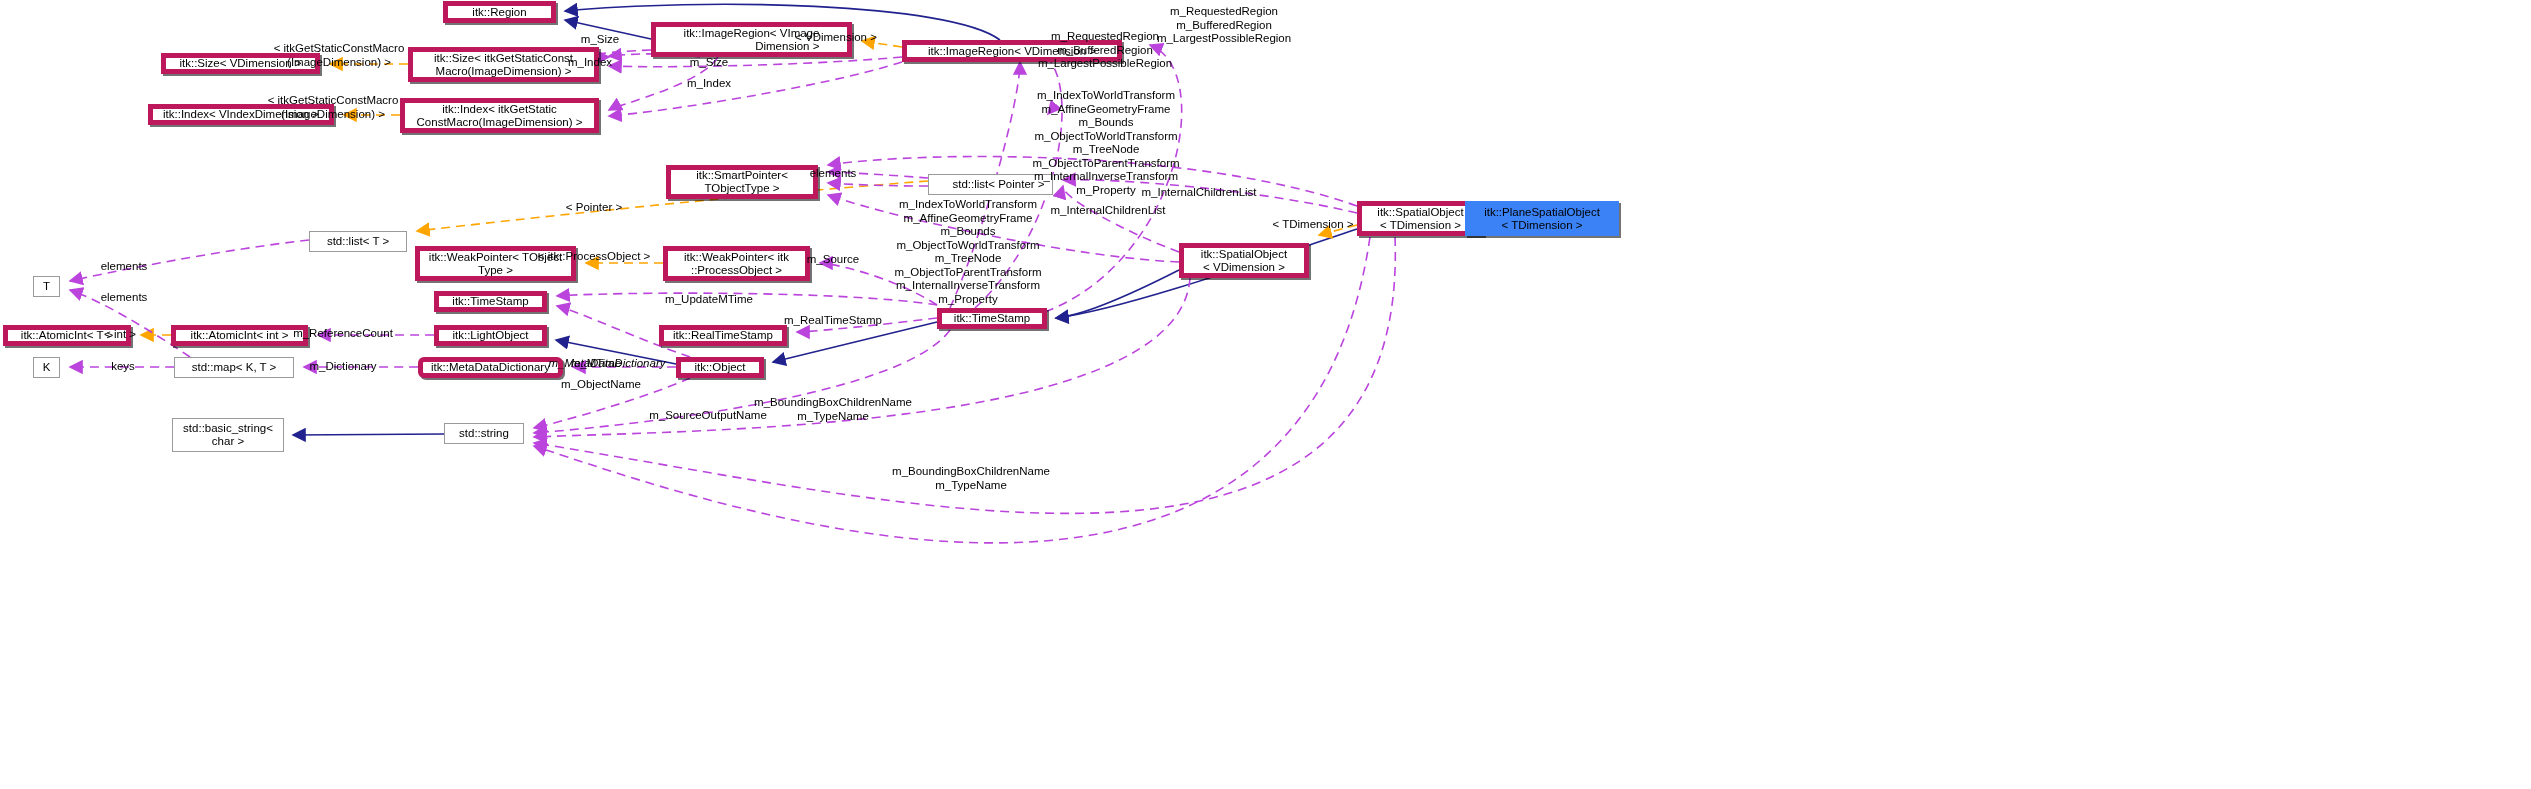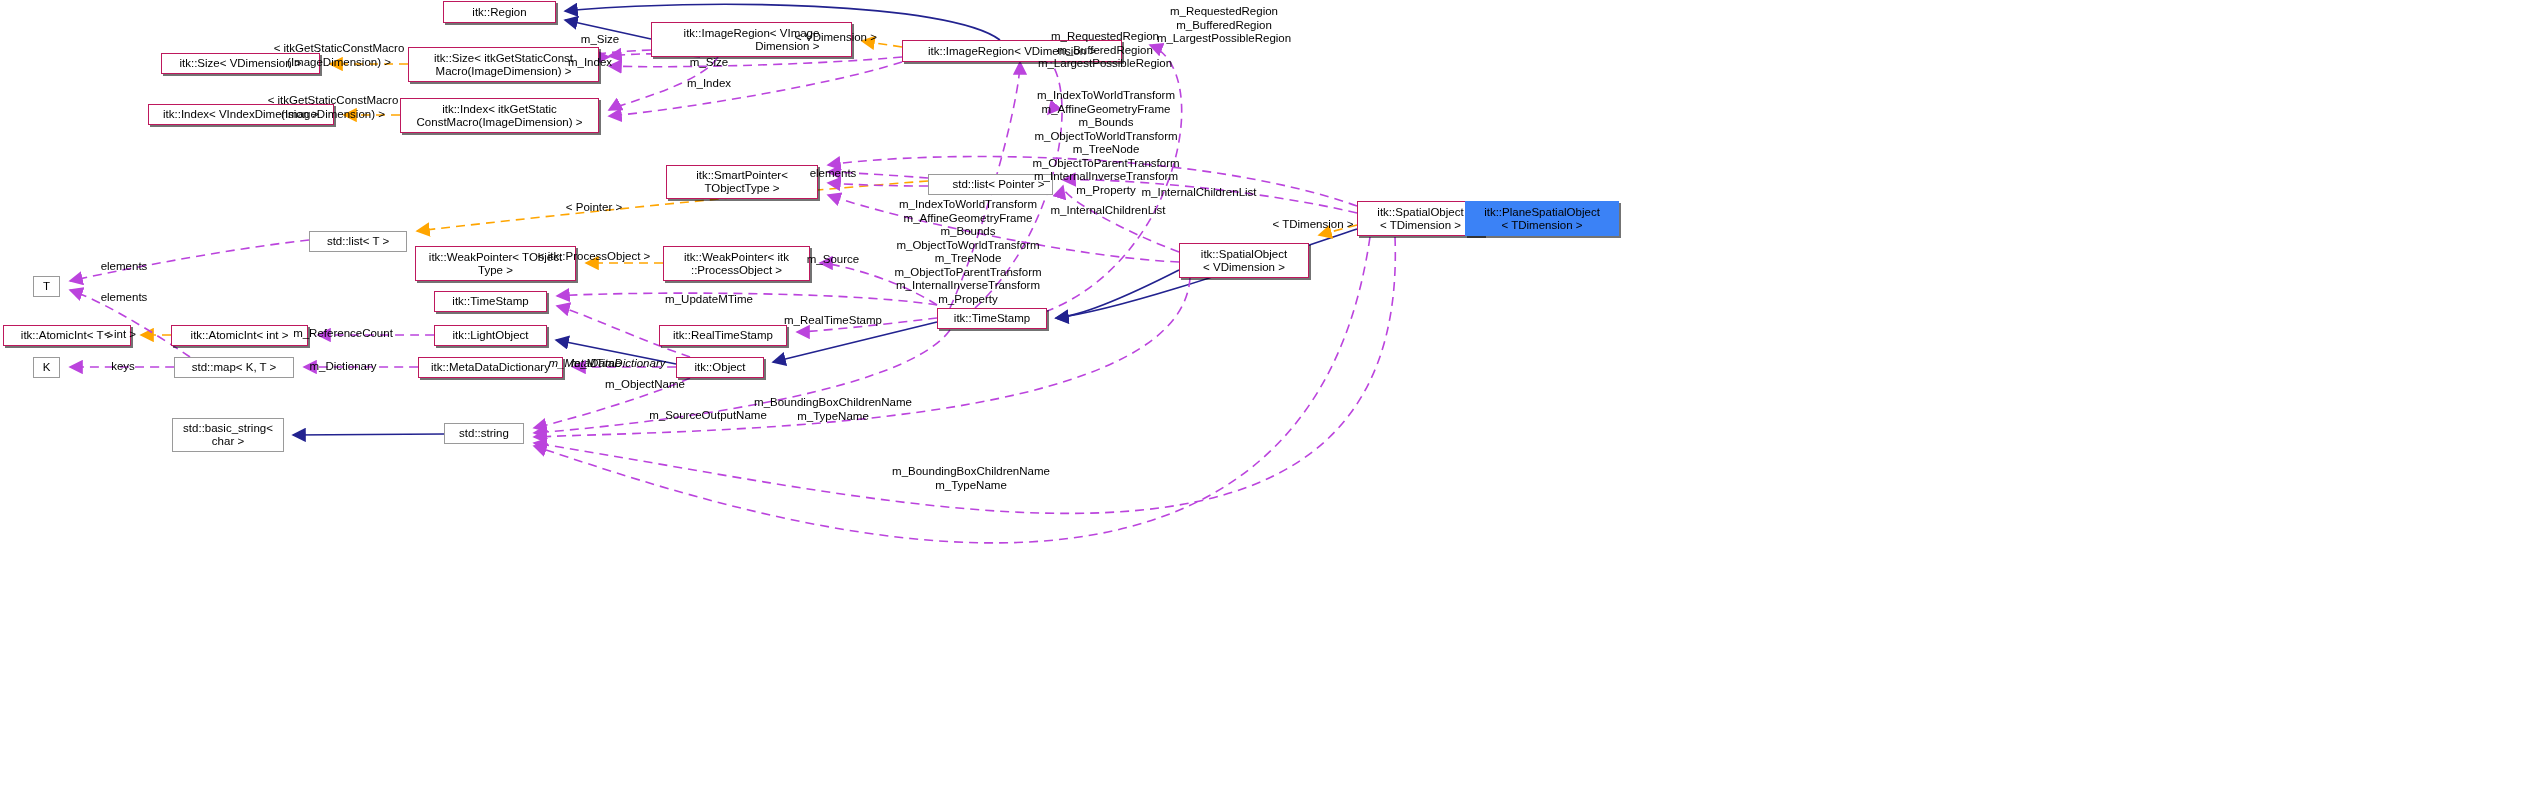--- a/index.html
+++ b/index.html
@@ -21,21 +21,21 @@
     text-align:center;
     background:#ffffff;
     font-size:11.5px;
     line-height:1.12;
     color:#000000;
     white-space:pre-line;
     padding:1px 3px;
   }
   
   .node.solid{
-    border:1px solid #be185d;
+    border:5px solid #be185d;
     box-shadow:2px 2px 0 0 rgba(0,0,0,0.55);
   }
   
   .node.grey{
     border:1px solid #9a9a9a;
     box-shadow:none;
   }
   
   .node.filled{
     border:4px solid #3b82f6;
@@ -193,21 +193,21 @@
 &lt; TDimension &gt;</div>
       <div class="node grey" style="left: 33px; top: 276px; width: 27px; height: 21px;">T</div>
       <div class="node solid" style="left: 434px; top: 291px; width: 113px; height: 21px;">itk::TimeStamp</div>
       <div class="node solid" style="left: 3px; top: 325px; width: 128px; height: 21px;">itk::AtomicInt&lt; T &gt;</div>
       <div class="node solid" style="left: 171px; top: 325px; width: 137px; height: 21px;">itk::AtomicInt&lt; int &gt;</div>
       <div class="node solid" style="left: 434px; top: 325px; width: 113px; height: 21px;">itk::LightObject</div>
       <div class="node solid" style="left: 659px; top: 325px; width: 128px; height: 21px;">itk::RealTimeStamp</div>
       <div class="node solid" style="left: 937px; top: 308px; width: 110px; height: 21px;">itk::TimeStamp</div>
       <div class="node grey" style="left: 33px; top: 357px; width: 27px; height: 21px;">K</div>
       <div class="node grey" style="left: 174px; top: 357px; width: 120px; height: 21px;">std::map&lt; K, T &gt;</div>
-      <div class="node solid" style="left: 418px; top: 357px; width: 145px; height: 21px;">itk::MetaDataDictionary</div>
+      <div class="node solid" style="left: 418px; top: 357px; width: 145px; height: 21px; border-radius: 6px;">itk::MetaDataDictionary</div>
       <div class="node solid" style="left: 676px; top: 357px; width: 88px; height: 21px;">itk::Object</div>
       <div class="node grey" style="left: 172px; top: 418px; width: 112px; height: 34px;">std::basic_string&lt;
 char &gt;</div>
       <div class="node grey" style="left: 444px; top: 423px; width: 80px; height: 21px;">std::string</div>
     </div>
 
   <div id="labels-layer">
       <div class="edge-label" style="left: 600px; top: 33px;">m_Size</div>
       <div class="edge-label" style="left: 590px; top: 56px;">m_Index</div>
       <div class="edge-label" style="left: 709px; top: 56px;">m_Size</div>
@@ -249,21 +249,21 @@
       <div class="edge-label" style="left: 594px; top: 250px;">&lt; itk::ProcessObject &gt;</div>
       <div class="edge-label" style="left: 833px; top: 253px;">m_Source</div>
       <div class="edge-label" style="left: 709px; top: 293px;">m_UpdateMTime</div>
       <div class="edge-label" style="left: 596px; top: 309px; margin-top: 48px;">m_MTime</div>
       <div class="edge-label" style="left: 833px; top: 314px;">m_RealTimeStamp</div>
       <div class="edge-label" style="left: 120px; top: 328px;">&lt; int &gt;</div>
       <div class="edge-label" style="left: 343px; top: 327px;">m_ReferenceCount</div>
       <div class="edge-label" style="left: 123px; top: 360px;">keys</div>
       <div class="edge-label" style="left: 343px; top: 360px;">m_Dictionary</div>
       <div class="edge-label" style="left: 607px; top: 357px; font-style: italic;">m_MetaDataDictionary</div>
-      <div class="edge-label" style="left: 601px; top: 378px; margin-left: 44px;">m_ObjectName</div>
+      <div class="edge-label" style="left: 601px; top: 378px;">m_ObjectName</div>
       <div class="edge-label" style="left: 708px; top: 386px; margin-top: 23px;">m_SourceOutputName</div>
       <div class="edge-label" style="left: 833px; top: 396px;">m_BoundingBoxChildrenName
 m_TypeName</div>
       <div class="edge-label" style="left: 971px; top: 465px;">m_BoundingBoxChildrenName
 m_TypeName</div>
     </div>
 
 </div>
 
 </body></html>

